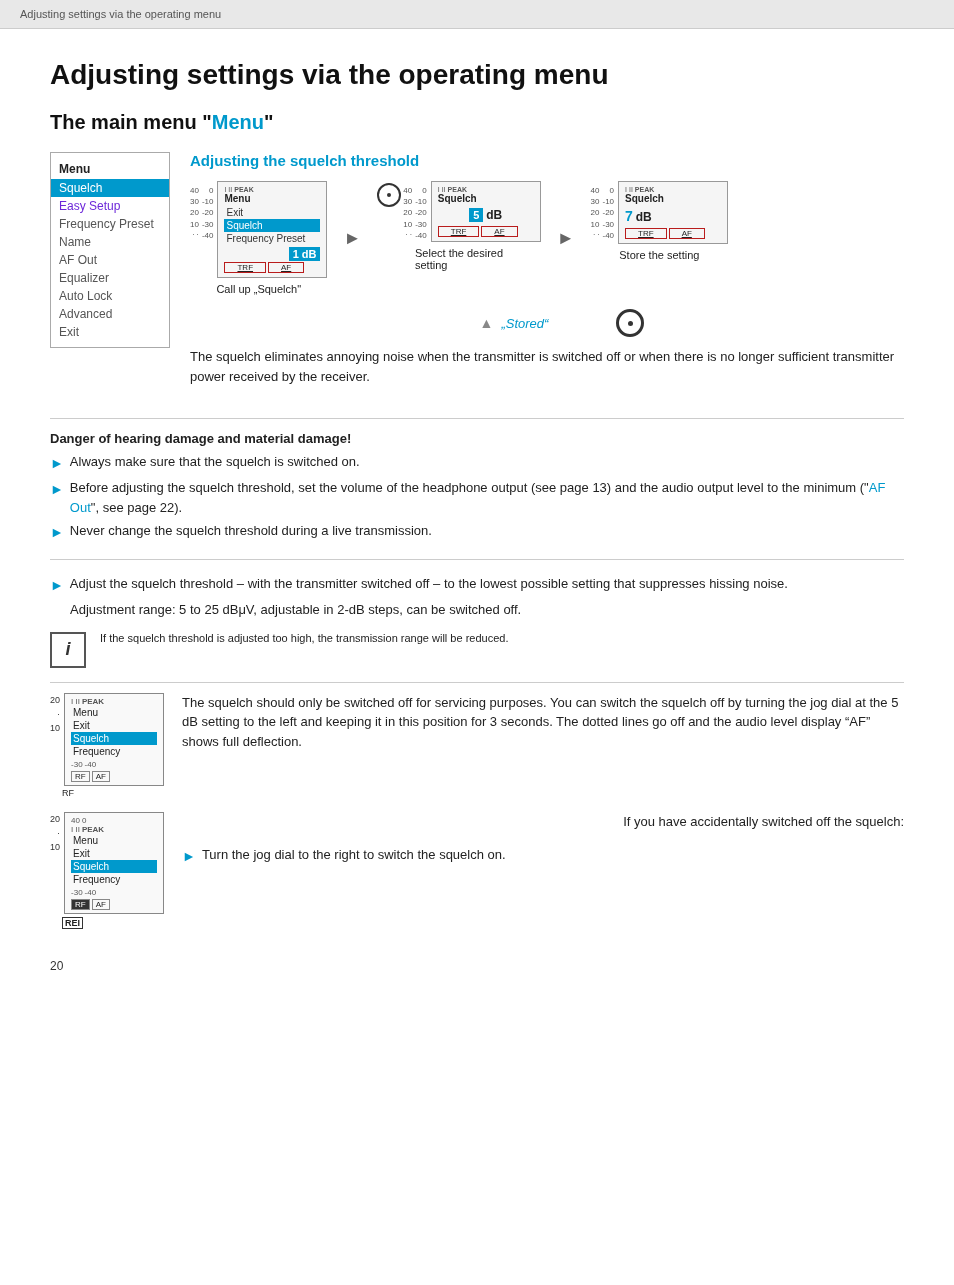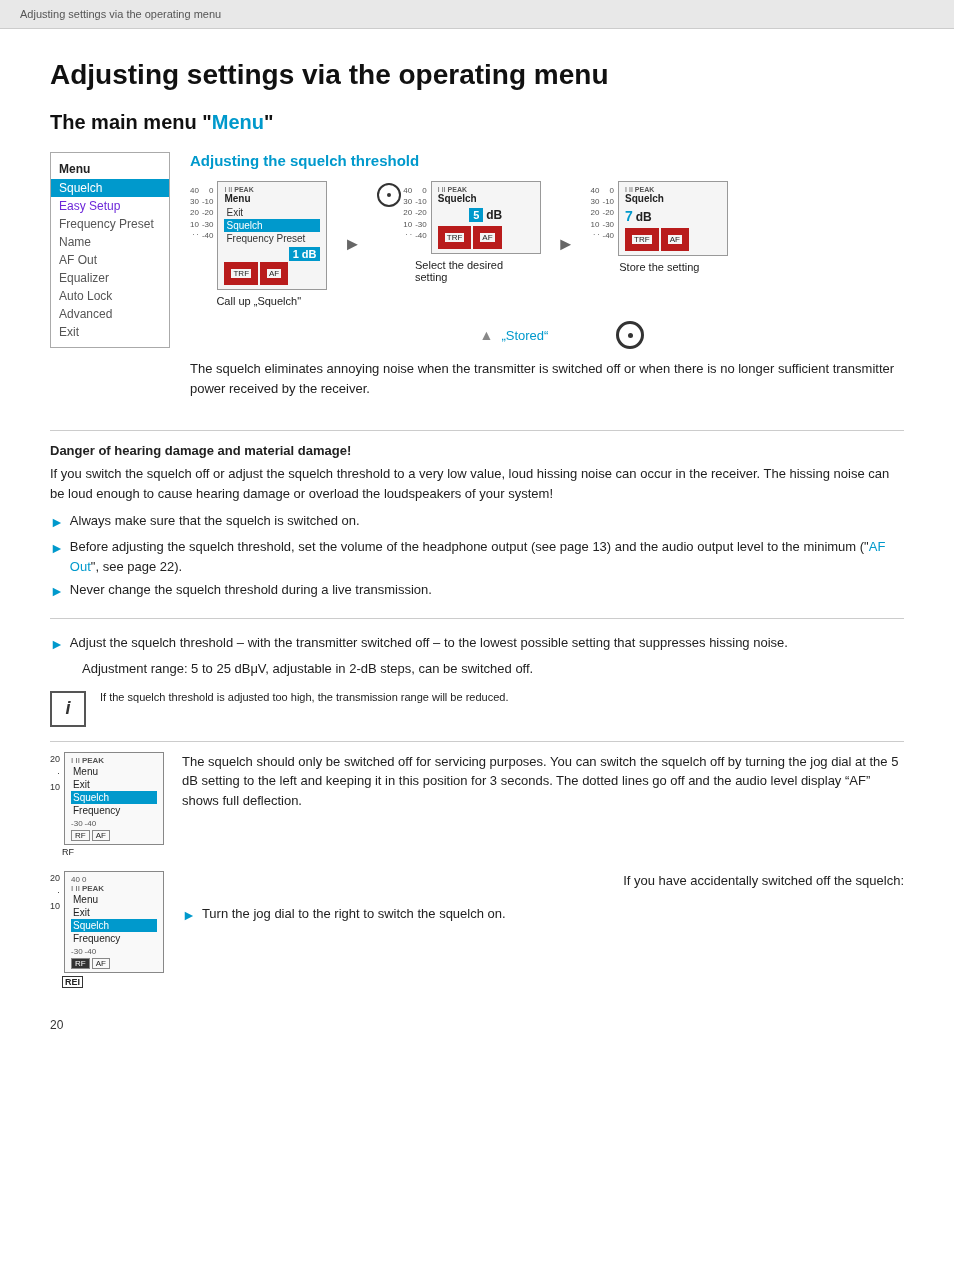--- a/index.html
+++ b/index.html
@@ -114,23 +114,24 @@
       padding: 1px 4px;
       display: inline-block;
     }
     .screen-labels {
       display: flex;
       gap: 2px;
       font-size: 8px;
       margin-top: 1px;
     }
     .label-box {
-      border: 7px solid #b91c1c;
-      padding: 0 2px;
+      border: 1px solid #b91c1c;
+      padding: 0 12px;
       font-size: 8px;
+      text-decoration: underline;
     }
     .caption-text {
       margin-top: 5px;
       font-size: 11px;
       color: #222;
       max-width: 130px;
     }
     .arrow-icon {
       font-size: 18px;
       color: #666;
@@ -467,35 +468,34 @@
               </div>
             </div>
           </div>
           <div class="caption-text">Store the setting</div>
         </div>
 
       </div>
 
       <div class="stored-row">
         <span class="arrow-up">▲</span>
-        <span style="color:#0099cc;font-size:13px;">„Stored“</span>
+        <span style="font-style:italic;color:#0099cc;font-size:13px;">„Stored“</span>
         <div style="width:28px;height:28px;border-radius:50%;border:3px solid #333;background:#fff;display:flex;align-items:center;justify-content:center;margin-left:60px;">
           <div style="width:5px;height:5px;background:#333;border-radius:50%;"></div>
         </div>
       </div>
 
       <p class="description-text">The squelch eliminates annoying noise when the transmitter is switched off or when there is no longer sufficient transmitter power received by the receiver.</p>
 
     </div>
   </div>
 
   <div class="caution-section">
     <div class="caution-right">
       <div class="caution-heading">Danger of hearing damage and material damage!</div>
-      <p class="caution-body">If you switch the squelch off or adjust the squelch threshold to a very low value, loud hissing noise can occur in the receiver. The hissing noise can be loud enough to cause hearing damage or overload the loudspeakers of your system!</p>
       <ul class="bullet-list">
         <li>
           <span class="bullet-arrow">►</span>
           <span>Always make sure that the squelch is switched on.</span>
         </li>
         <li>
           <span class="bullet-arrow">►</span>
           <span>Before adjusting the squelch threshold, set the volume of the headphone output (see page 13) and the audio output level to the minimum ("<span class="af-link">AF Out</span>", see page 22).</span>
         </li>
         <li>
@@ -504,21 +504,21 @@
         </li>
       </ul>
     </div>
   </div>
 
   <div style="margin-bottom:10px;">
     <div style="display:flex;gap:6px;margin-bottom:4px;font-size:13px;line-height:1.5;">
       <span class="bullet-arrow">►</span>
       <span>Adjust the squelch threshold – with the transmitter switched off – to the lowest possible setting that suppresses hissing noise.</span>
     </div>
-    <div style="font-size:13px;line-height:1.5;margin-left:32px;">Adjustment range: 5 to 25 dBμV, adjustable in 2-dB steps, can be switched off.</div>
+    <div style="font-size:13px;line-height:1.5;margin-left:20px;">Adjustment range: 5 to 25 dBμV, adjustable in 2-dB steps, can be switched off.</div>
   </div>
 
   <div class="info-box-section">
     <div class="info-box-icon">i</div>
     <div class="info-box-text">If the squelch threshold is adjusted too high, the transmission range will be reduced.</div>
   </div>
 
   <hr class="divider">
 
   <div class="device-display-row">

